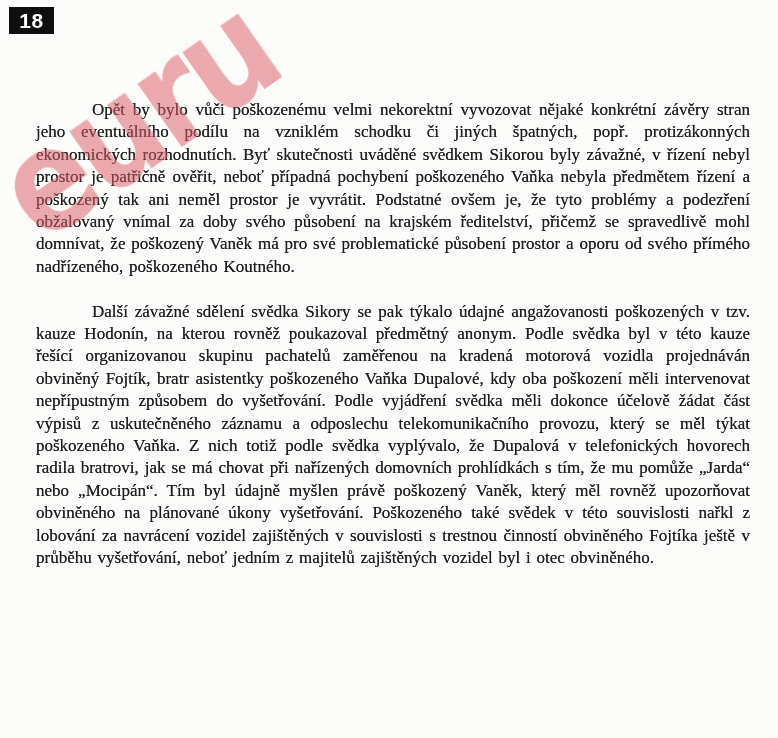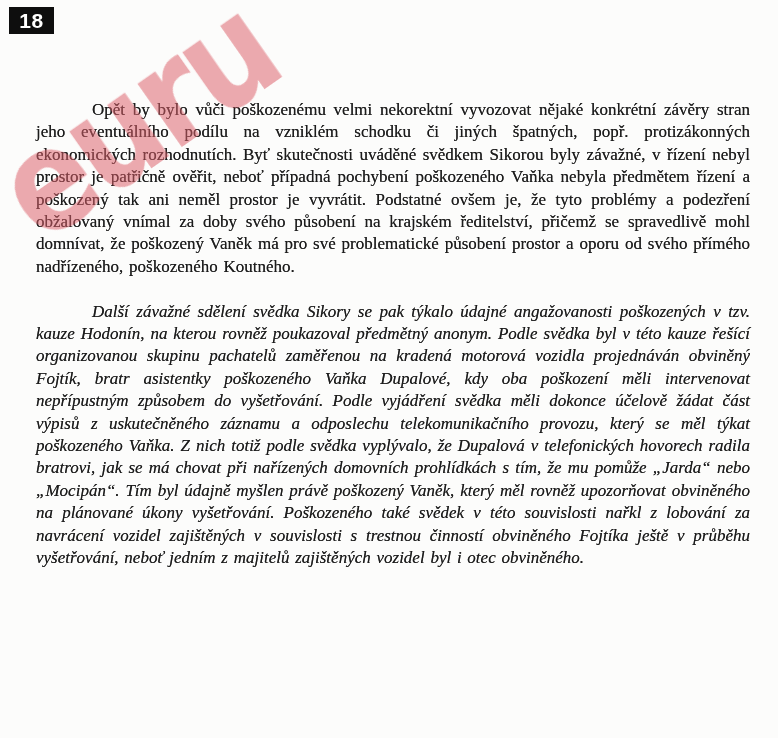--- a/index.html
+++ b/index.html
@@ -49,21 +49,20 @@
     color: var(--text, #1c1c1c);
     
     text-shadow: 0 0 0.5px rgba(20, 20, 20, 0.75);
   }
   .para {
     margin: 0;
     text-indent: 56px;
   }
   .para + .para {
     margin-top: 22.4px;
-    font-style: italic;
   }
   
   .watermark {
     position: absolute;
     left: -18px;
     top: 160px;
     transform: rotate(-35deg) scaleX(0.88);
     transform-origin: 0 0;
     font-family: "DejaVu Sans", sans-serif;
     font-weight: 700;

